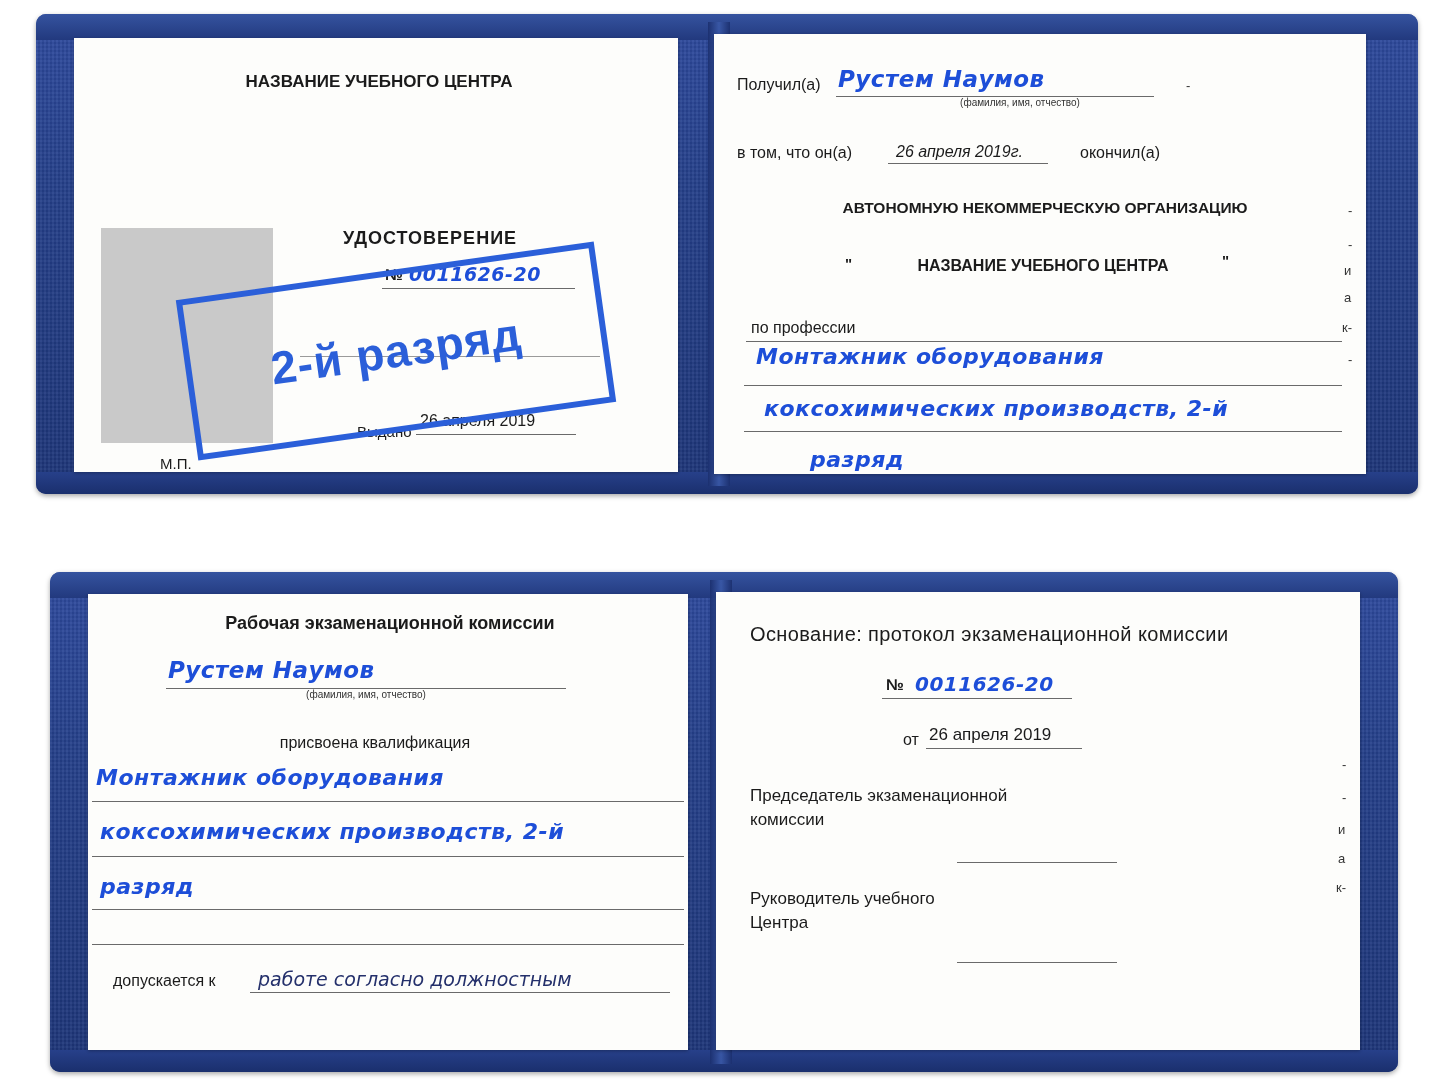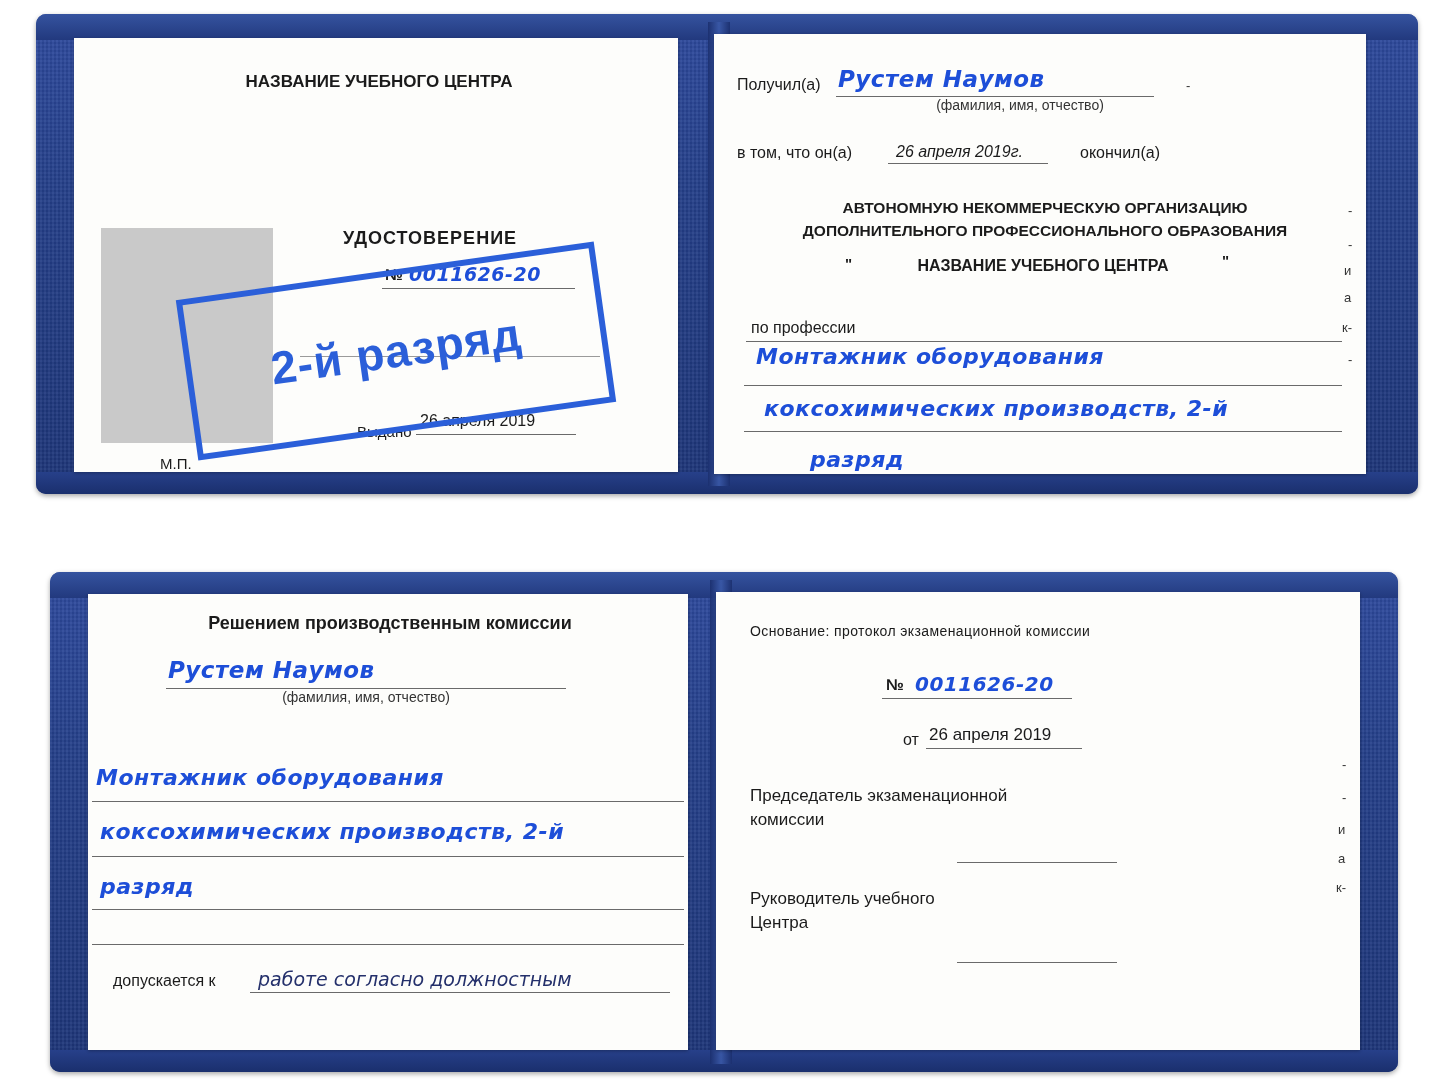--- a/index.html
+++ b/index.html
@@ -27,21 +27,21 @@
 
   
   .t{position:absolute;white-space:pre;color:#1b1b1b;}
   .bold{font-weight:bold;}
   .center{text-align:center;}
   .hand{font-family:"DejaVu Sans",sans-serif;color:#1d4ed8;font-style:italic;font-weight:bold;letter-spacing:.5px;}
   .handdark{font-family:"DejaVu Sans",sans-serif;color:#24306b;font-style:italic;}
   .ital{font-style:italic;}
   .rule{position:absolute;border-bottom:1px solid #6a6a6a;}
   .rule.light{border-bottom:1px solid #9a9a9a;}
-  .tiny{font-size:14px;color:#333;}
+  .tiny{font-size:10px;color:#333;}
 
   
   .photo{position:absolute;background:#c9c9c9;}
 
   
   .stamp{position:absolute;border:6px solid #2b5fd9;color:#2b5fd9;
          font-size:46px;font-weight:bold;font-family:"Liberation Sans",sans-serif;
          display:flex;align-items:center;justify-content:center;
          transform:rotate(-8deg);background:transparent;letter-spacing:1px;}
 
@@ -89,21 +89,20 @@
   <div class="t hand" style="left:838px;top:66px;font-size:23px;">Рустем Наумов</div>
   <div class="rule" style="left:836px;top:96px;width:318px;"></div>
   <div class="t tiny center" style="left:900px;top:97px;width:240px;">(фамилия, имя, отчество)</div>
 
   <div class="t" style="left:737px;top:144px;font-size:16px;">в том, что он(а)</div>
   <div class="t ital" style="left:896px;top:143px;font-size:16px;">26 апреля 2019г.</div>
   <div class="rule" style="left:888px;top:163px;width:160px;"></div>
   <div class="t" style="left:1080px;top:144px;font-size:16px;">окончил(а)</div>
 
   <div class="t bold center" style="left:745px;top:199px;width:600px;font-size:15.5px;">АВТОНОМНУЮ НЕКОММЕРЧЕСКУЮ ОРГАНИЗАЦИЮ</div>
-  <div class="t bold center" style="left:737px;top:222px;width:616px;font-size:15.5px;">ДОПОЛНИТЕЛЬНОГО ПРОФЕССИОНАЛЬНОГО ОБРАЗОВАНИЯ</div>
   <div class="t bold" style="left:845px;top:255px;font-size:15px;">"</div>
   <div class="t bold center" style="left:820px;top:257px;width:446px;font-size:16px;">НАЗВАНИЕ УЧЕБНОГО ЦЕНТРА</div>
   <div class="t bold" style="left:1222px;top:252px;font-size:15px;">"</div>
 
   <div class="t" style="left:751px;top:319px;font-size:16px;">по профессии</div>
   <div class="rule" style="left:746px;top:341px;width:596px;"></div>
 
   <div class="t hand" style="left:756px;top:344px;font-size:22px;">Монтажник оборудования</div>
   <div class="rule" style="left:744px;top:385px;width:598px;"></div>
 
@@ -123,42 +122,43 @@
 
   <div class="book" style="left:50px;top:572px;width:1348px;height:500px;">
     <div class="book-top"></div>
     <div class="book-bottom"></div>
     <div class="spine" style="left:660px;"></div>
   </div>
 
   <div class="paper" style="left:88px;top:594px;width:600px;height:456px;"></div>
   <div class="paper" style="left:716px;top:592px;width:644px;height:458px;"></div>
 
-  <div class="t bold center" style="left:110px;top:613px;width:560px;font-size:18px;">Решением производственным комиссии</div>
+  <div class="t bold center" style="left:110px;top:613px;width:560px;font-size:18px;">Рабочая экзаменационной комиссии</div>
 
   <div class="t hand" style="left:168px;top:657px;font-size:23px;">Рустем Наумов</div>
   <div class="rule" style="left:166px;top:688px;width:400px;"></div>
   <div class="t tiny center" style="left:196px;top:689px;width:340px;">(фамилия, имя, отчество)</div>
 
+  <div class="t center" style="left:150px;top:734px;width:450px;font-size:16px;">присвоена квалификация</div>
 
   <div class="t hand" style="left:96px;top:765px;font-size:22px;">Монтажник оборудования</div>
   <div class="rule" style="left:92px;top:801px;width:592px;"></div>
 
   <div class="t hand" style="left:100px;top:819px;font-size:22px;">коксохимических производств, 2-й</div>
   <div class="rule" style="left:92px;top:856px;width:592px;"></div>
 
   <div class="t hand" style="left:100px;top:874px;font-size:22px;">разряд</div>
   <div class="rule" style="left:92px;top:909px;width:592px;"></div>
   <div class="rule" style="left:92px;top:944px;width:592px;"></div>
 
   <div class="t" style="left:113px;top:972px;font-size:16px;">допускается к</div>
   <div class="t handdark" style="left:258px;top:968px;font-size:19px;text-align:center;">работе согласно должностным</div>
   <div class="rule" style="left:250px;top:992px;width:420px;"></div>
 
-  <div class="t" style="left:750px;top:623px;font-size:14px;letter-spacing:.4px;">Основание: протокол экзаменационной комиссии</div>
+  <div class="t" style="left:750px;top:623px;font-size:20px;letter-spacing:.4px;">Основание: протокол экзаменационной комиссии</div>
 
   <div class="t bold" style="left:886px;top:676px;font-size:16px;">№</div>
   <div class="t hand" style="left:915px;top:672px;font-size:20px;">0011626-20</div>
   <div class="rule" style="left:882px;top:698px;width:190px;"></div>
 
   <div class="t" style="left:903px;top:731px;font-size:16px;">от</div>
   <div class="t" style="left:929px;top:725px;font-size:17px;">26 апреля 2019</div>
   <div class="rule" style="left:926px;top:748px;width:156px;"></div>
 
   <div class="t" style="left:750px;top:786px;font-size:17px;">Председатель экзаменационной</div>

